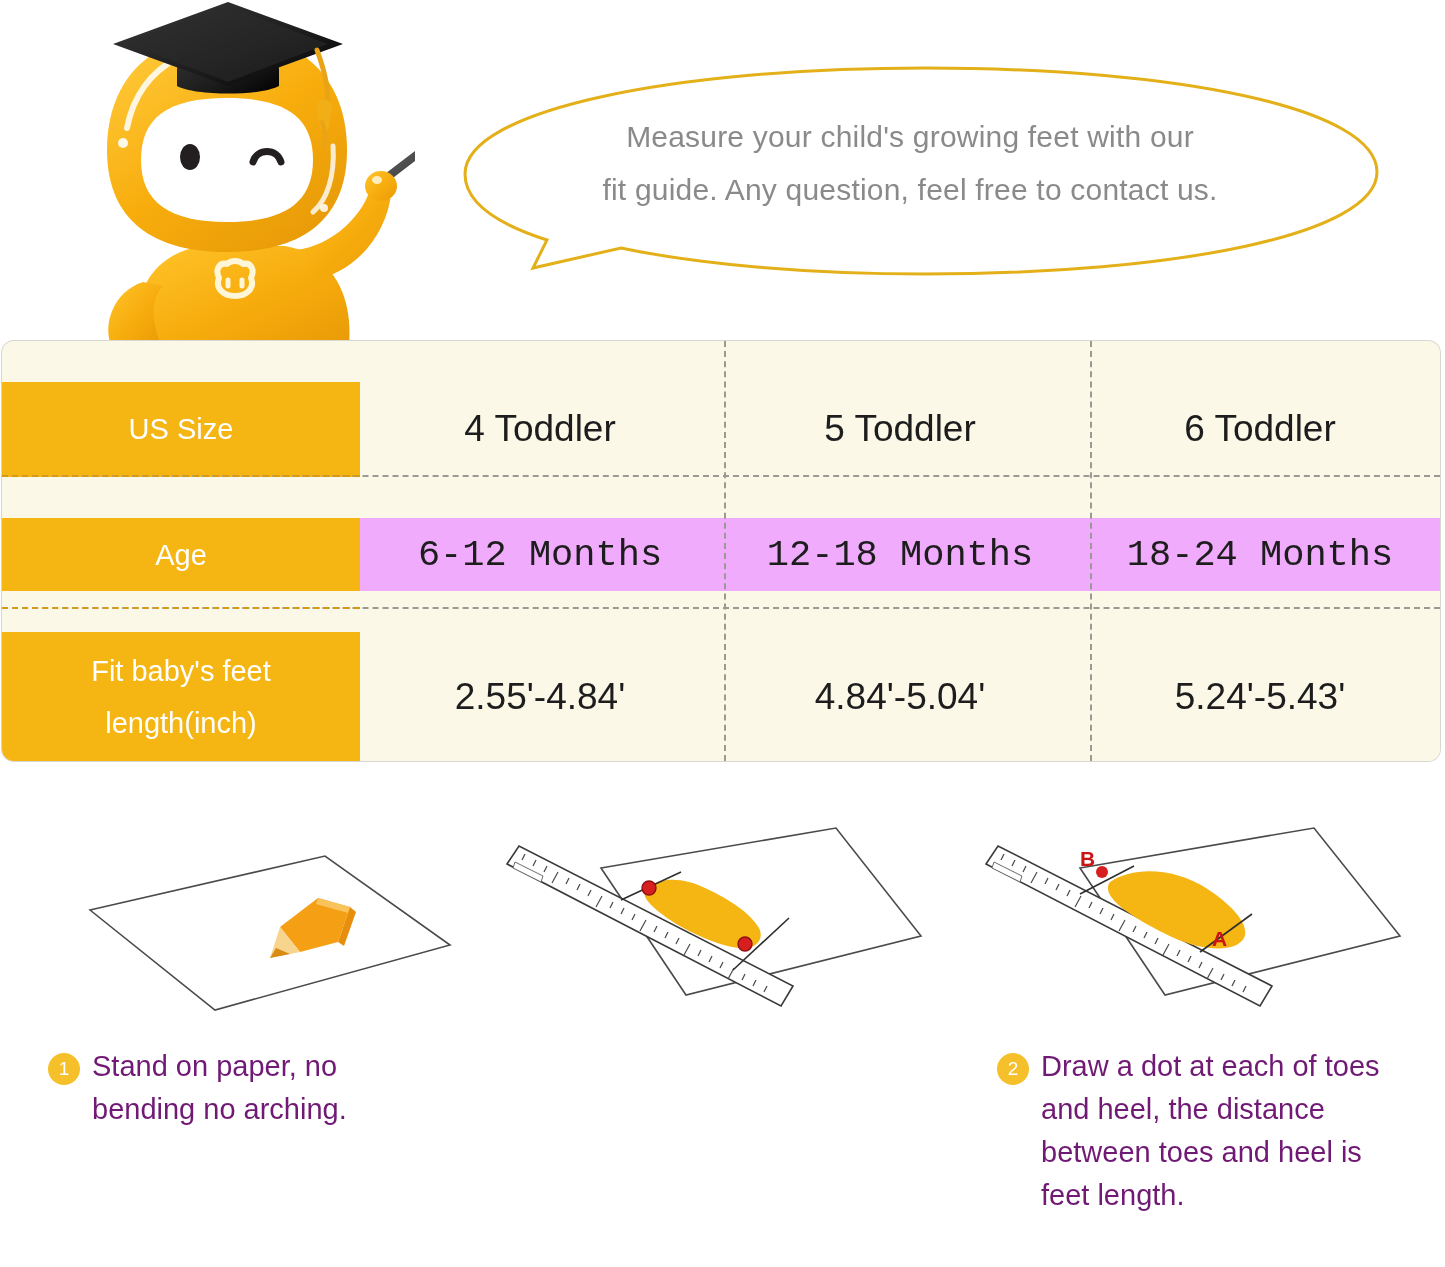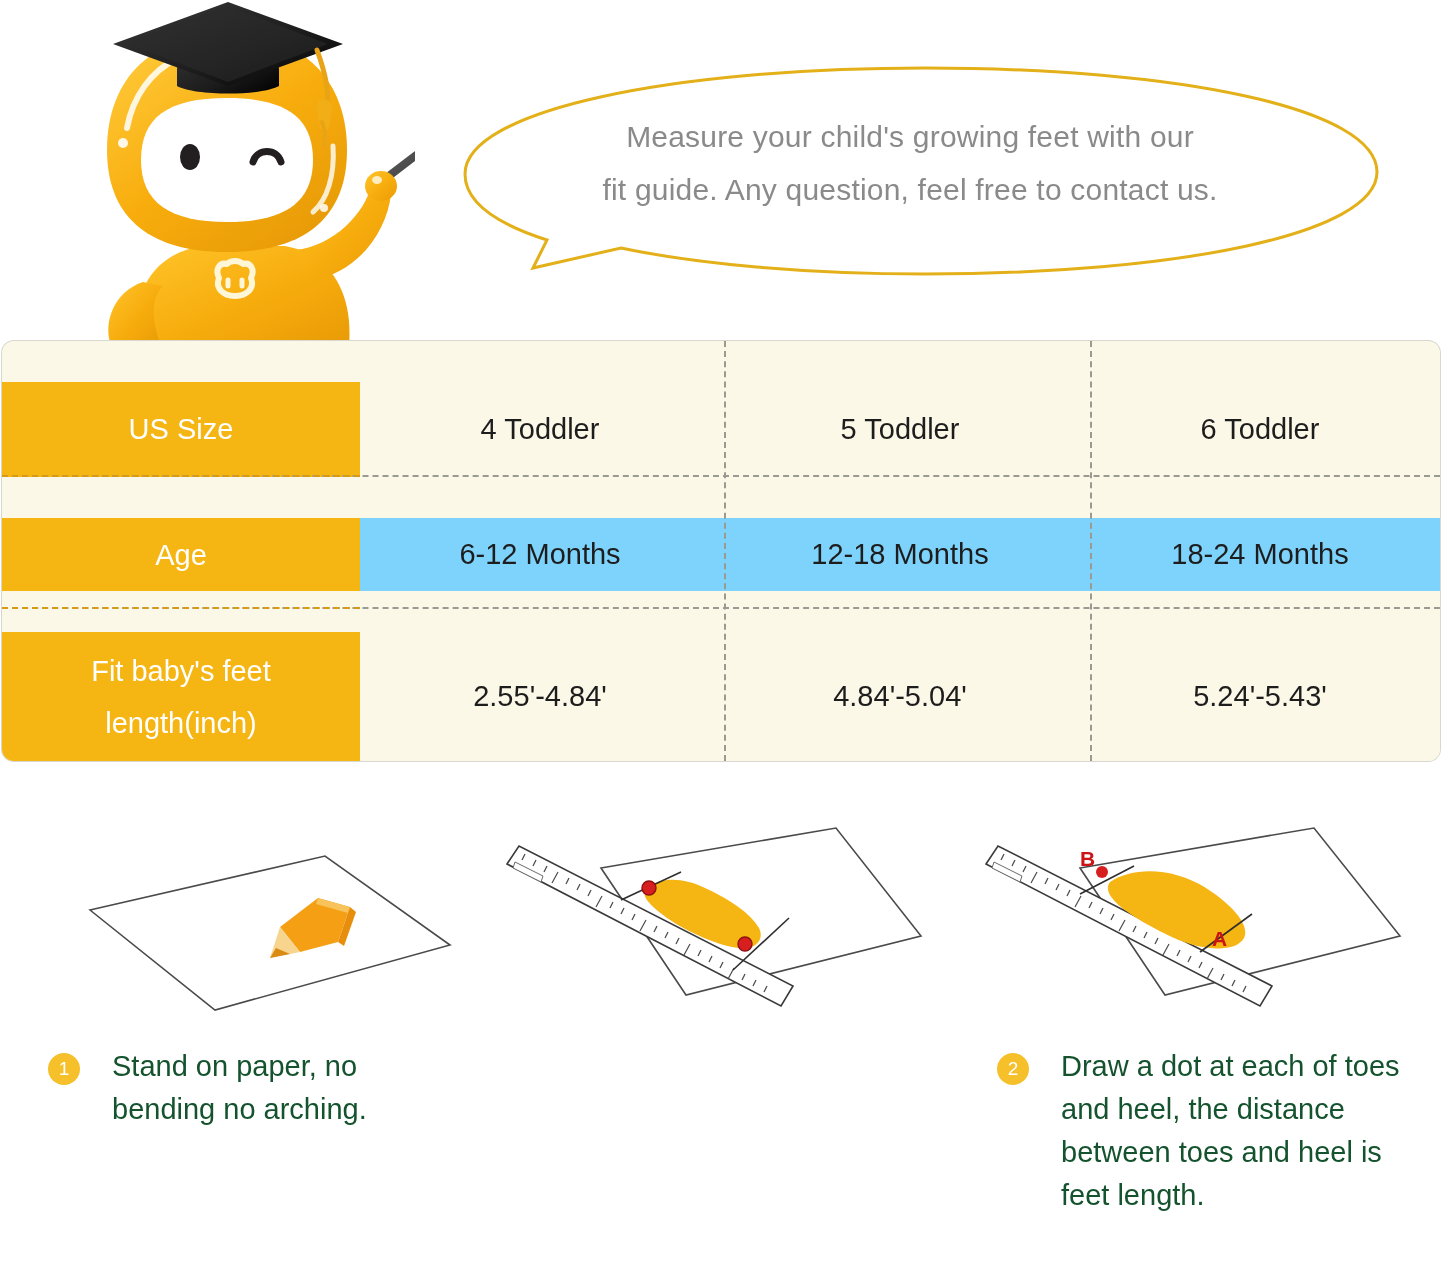--- a/index.html
+++ b/index.html
@@ -62,21 +62,21 @@
   .trow {
     display: flex;
     width: 100%;
     position: relative;
     margin-top: 41px;
   }
   .trow.r1 { height: 134px; }
   .trow.r2 { height: 104px; }
   .trow.r3 { height: 182px; }
   .trow.r1 .tcell.val, .trow.r3 .tcell.val { background: #fbf8e8; }
-  .trow.r2 .tcell.val { background: #7dd3fc; }
+  .trow.r2 .tcell.val { background: #f0abfc; font-family: Liberation Mono, monospace; }
 
   .tcell {
     display: flex;
     align-items: center;
     justify-content: center;
     text-align: center;
     position: relative;
   }
   .tcell.hdr {
     width: 358px;
@@ -84,21 +84,21 @@
     background: #f5b512;
     color: #ffffff;
     font-size: 29px;
     line-height: 52px;
     font-family: "Liberation Sans", sans-serif;
     flex-direction: column;
   }
   .tcell.val {
     flex: 1 1 0;
     color: #1d1d1d;
-    font-size: 29px;
+    font-size: 37px;
     font-family: "Liberation Sans", sans-serif;
   }
   .vdiv {
     position: absolute;
     top: 0;
     bottom: 0;
     width: 0;
     border-left: 2px dashed #9a9a92;
   }
   .vdiv.d1 { left: 722px; }
@@ -161,23 +161,22 @@
     font-size: 19px;
     display: flex;
     align-items: center;
     justify-content: center;
     margin-top: 8px;
     font-family: "Liberation Sans", sans-serif;
   }
   .step-text {
     font-size: 29px;
     line-height: 43px;
-    color: #14532d;
-    font-family: "Liberation Sans", sans-serif;
-    margin-left: 20px;
+    color: #701a75;
+    font-family: "Liberation Sans", sans-serif;
   }
   .c1 .step-body { left: 48px; width: 400px; }
   .c2 .step-body { left: 516px; width: 420px; }
 </style>
 </head>
 <body>
 
 <div class="mascot-wrap">
   <svg width="330" height="345" viewBox="0 0 330 345">
     <defs>

